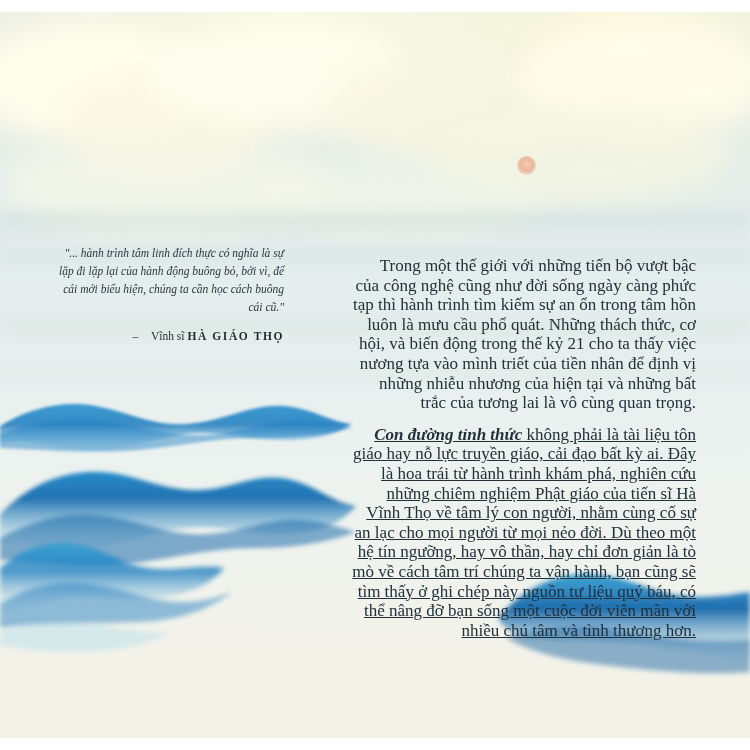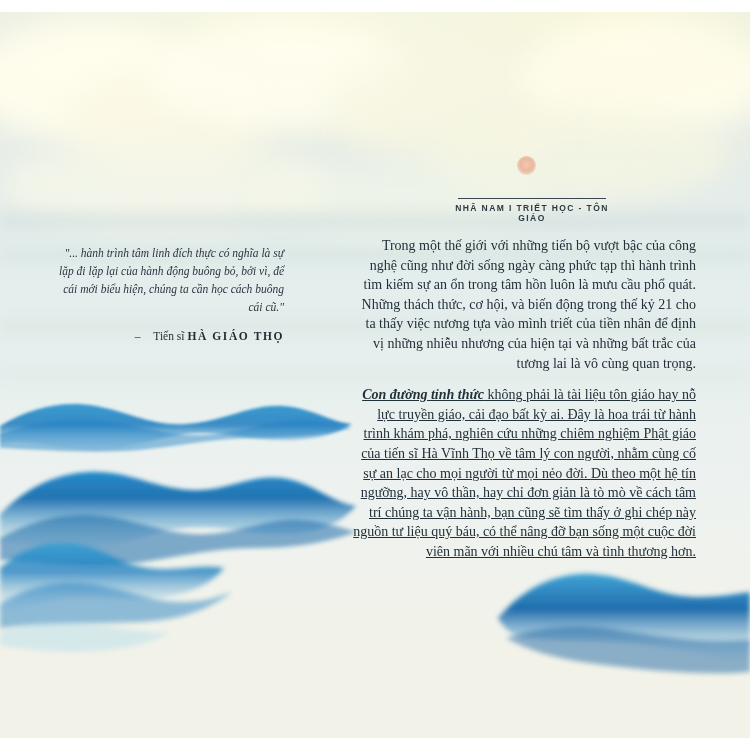--- a/index.html
+++ b/index.html
@@ -140,24 +140,24 @@
   }
   .quote-attrib .dash { margin-right: 10px; }
   .quote-attrib .name {
     font-weight: 700;
     letter-spacing: 1.6px;
   }
 
   .blurb {
     position: absolute;
     left: 352px;
-    top: 224px;
+    top: 244px;
     width: 344px;
     text-align: right;
-    font-size: 14px;
+    font-size: 17px;
     line-height: 19.6px;
     color: #22303a;
   }
   .blurb p { margin: 0 0 12px 0; }
   .blurb p:last-child { margin-bottom: 0; text-decoration: underline; }
   .blurb .booktitle {
     font-style: italic;
     font-weight: 700;
   }
 </style>
@@ -254,30 +254,26 @@
           <filter id="bl4">
               <feGaussianBlur stdDeviation="2.4"></feGaussianBlur>
             </filter>
         </defs>
         <path filter="url(#bl4)" fill="url(#gD)" d="M498,66 C520,40 548,24 580,22 C616,20 642,36 670,42 C700,48 724,44 750,40
              L750,110 C712,104 676,96 640,92 C600,88 560,90 526,86 C512,84 504,76 498,66 Z"></path>
         <path filter="url(#bl4)" fill="#0d5c9f" opacity="0.45" d="M506,86 C542,74 580,72 616,78 C656,84 700,92 750,88 L750,120 C700,124 646,118 596,112 C556,107 528,98 506,86 Z"></path>
       </svg>
     </div>
 
-    <div class="imprint">
-      <div class="rule"></div>
-      <span>NHÃ NAM I TRIẾT HỌC - TÔN GIÁO</span>
-    </div>
 
     <div class="quote">"... hành trình tâm linh đích thực có nghĩa là sự lặp đi lặp lại của hành động buông bỏ, bởi vì, để cái mới biểu hiện, chúng ta cần học cách buông cái cũ."</div>
 
     <div class="quote-attrib">
       <span class="dash">–</span>
-      <span>Tiến sĩ</span>
+      <span>Vĩnh sĩ</span>
       <span class="name">HÀ GIÁO THỌ</span>
     </div>
 
     <div class="blurb">
       <p>Trong một thế giới với những tiến bộ vượt bậc của công nghệ cũng như đời sống ngày càng phức tạp thì hành trình tìm kiếm sự an ổn trong tâm hồn luôn là mưu cầu phổ quát. Những thách thức, cơ hội, và biến động trong thế kỷ 21 cho ta thấy việc nương tựa vào mình triết của tiền nhân để định vị những nhiễu nhương của hiện tại và những bất trắc của tương lai là vô cùng quan trọng.</p>
       <p><span class="booktitle">Con đường tỉnh thức</span><span> không phải là tài liệu tôn giáo hay nỗ lực truyền giáo, cải đạo bất kỳ ai. Đây là hoa trái từ hành trình khám phá, nghiên cứu những chiêm nghiệm Phật giáo của tiến sĩ Hà Vĩnh Thọ về tâm lý con người, nhằm cùng cố sự an lạc cho mọi người từ mọi nẻo đời. Dù theo một hệ tín ngưỡng, hay vô thần, hay chỉ đơn giản là tò mò về cách tâm trí chúng ta vận hành, bạn cũng sẽ tìm thấy ở ghi chép này nguồn tư liệu quý báu, có thể nâng đỡ bạn sống một cuộc đời viên mãn với nhiều chú tâm và tình thương hơn.</span></p>
     </div>
 
   </div>
 </div>

